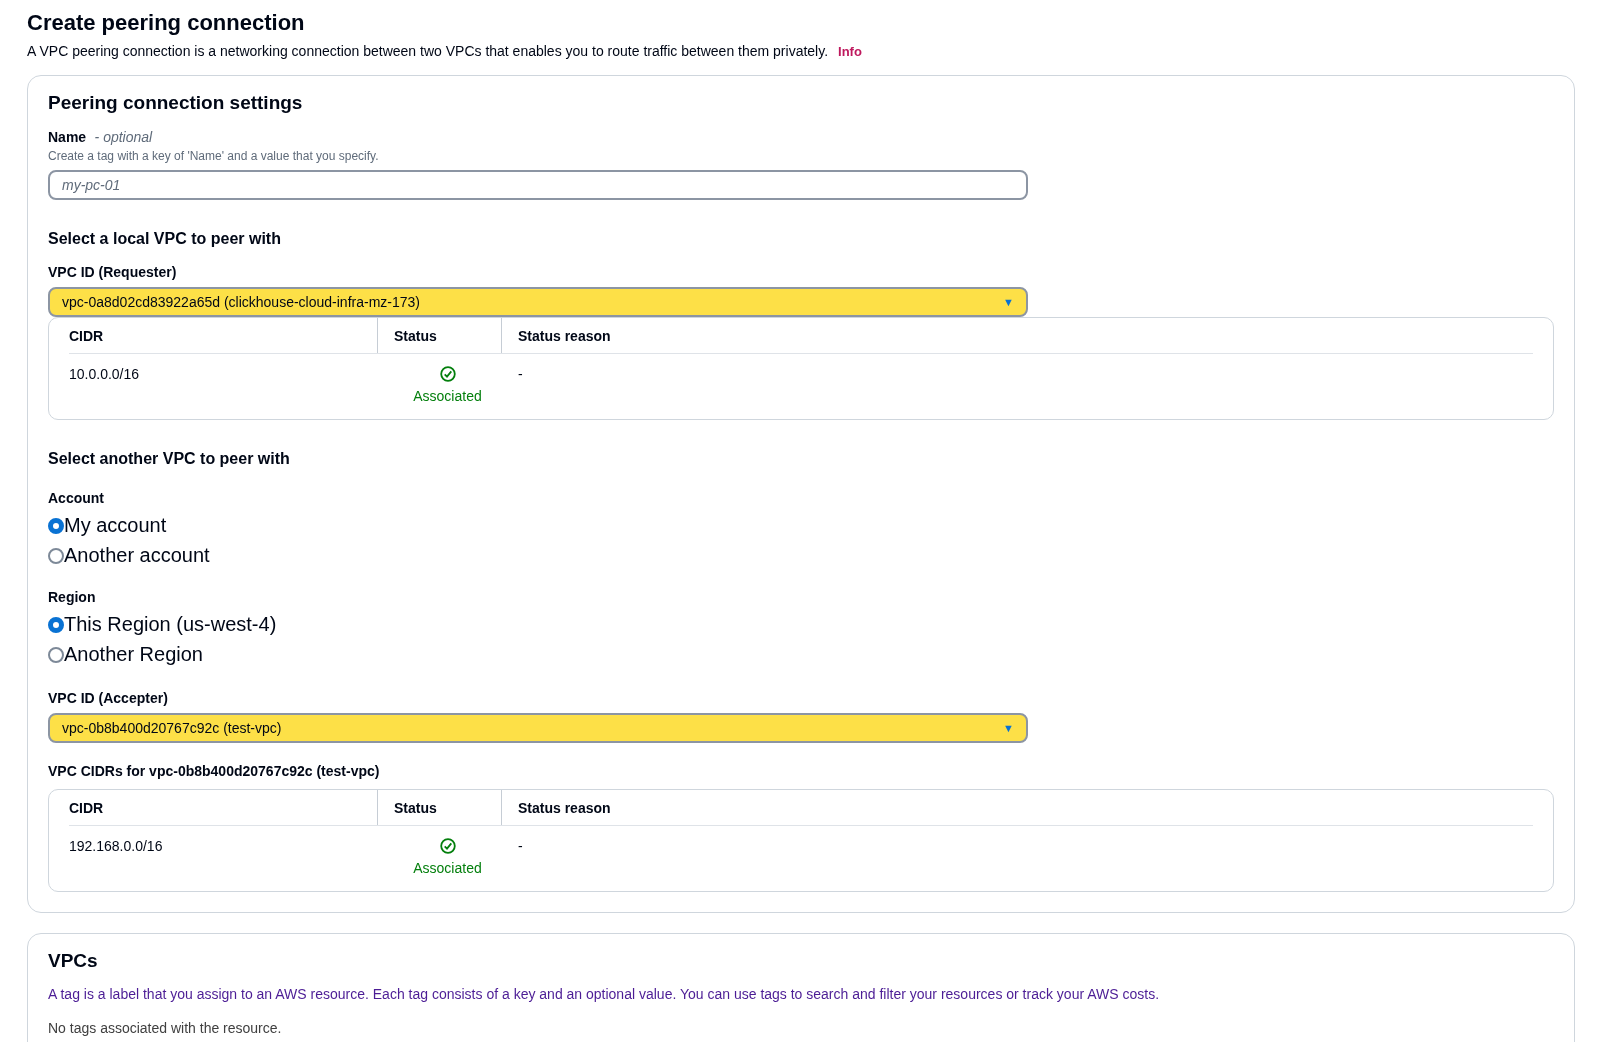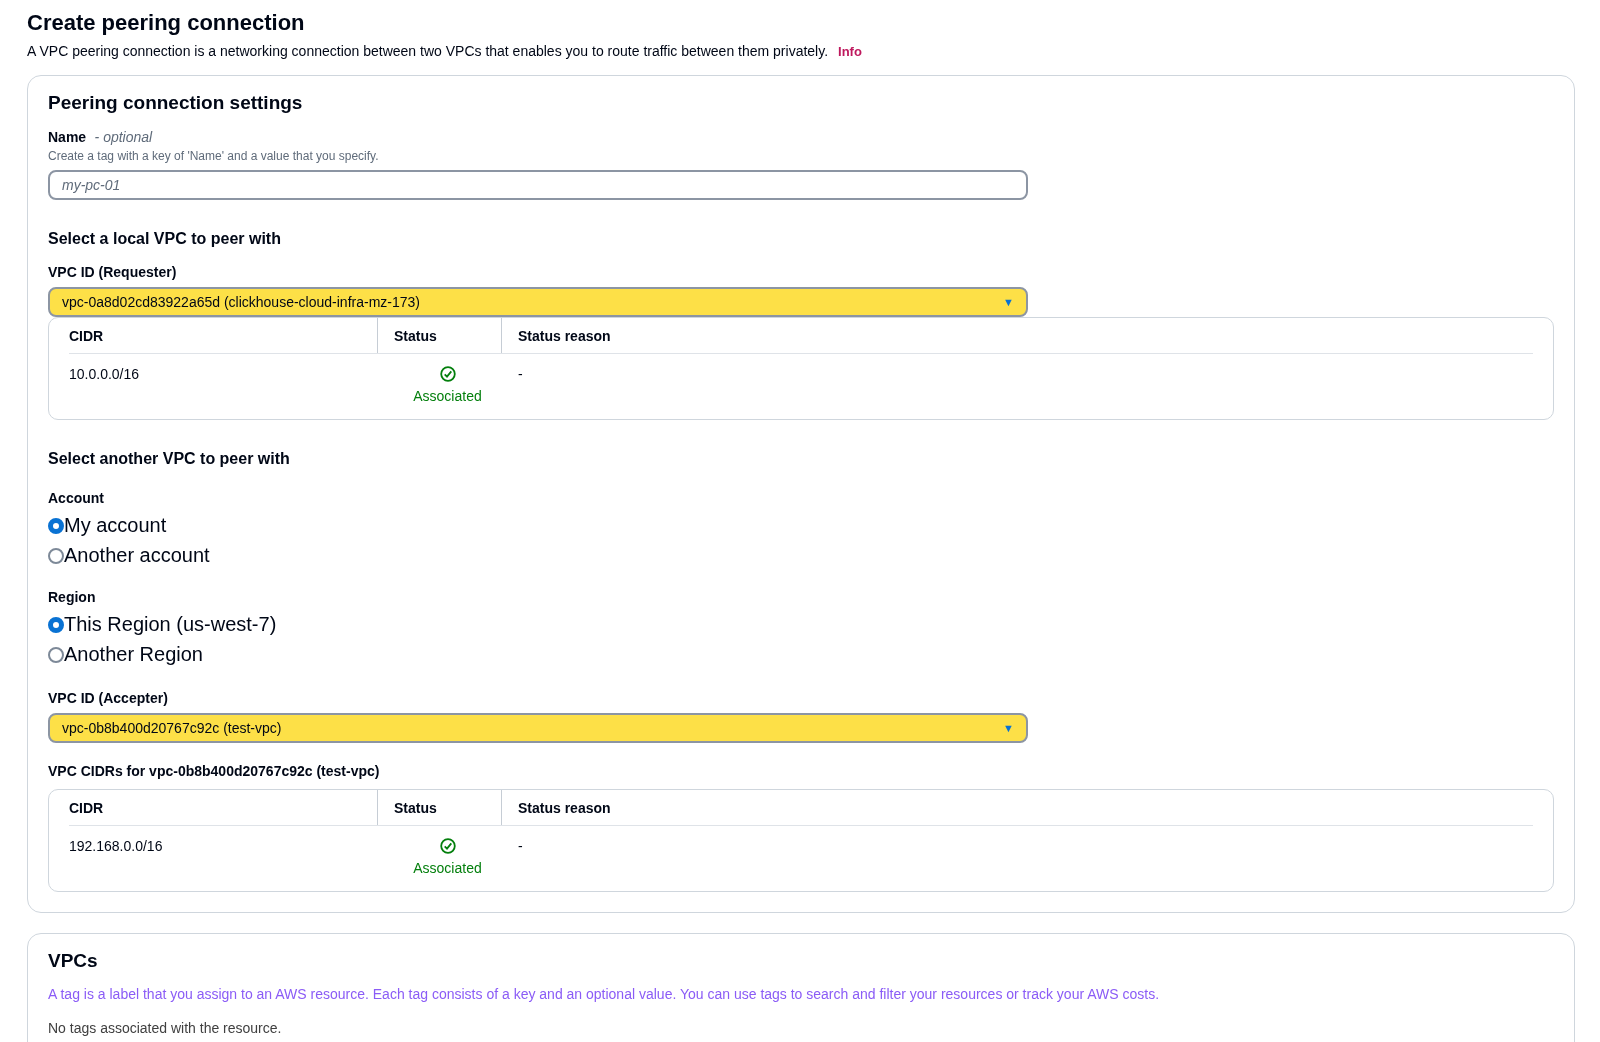--- a/index.html
+++ b/index.html
@@ -51,21 +51,21 @@
   .status-cell { display: flex; align-items: center; gap: 6px; color: #037f0c; }
 
   
   .group-label { font-size: 14px; font-weight: 700; margin: 22px 0 8px 0; }
   .radio-row { display: flex; align-items: center; font-size: 20px; margin: 0 0 7px 0; cursor: pointer; }
   .radio { width: 16px; height: 16px; border-radius: 50%; background: #fff; flex: 0 0 auto; }
   .radio.on { border: 5px solid #0972d3; }
   .radio.off { border: 2px solid #7d8998; }
 
   
-  .tags-desc { font-size: 14px; margin: 0 0 18px 0; color: #8b5cf6; }
+  .tags-desc { font-size: 14px; margin: 0 0 18px 0; color: #4c1d95; }
   .tags-empty { font-size: 14px; margin: 0 0 22px 0; color: #404040; }
   .btn-secondary {
     display: inline-block; border: 2px solid #0972d3; color: #0972d3; background: #fff;
     font-size: 14px; font-weight: 700; font-family: "Liberation Sans", sans-serif;
     border-radius: 20px; padding: 5px 20px 6px 20px; cursor: pointer;
   }
 </style>
 </head>
 <body>
 
@@ -123,21 +123,21 @@
       <span>My account</span>
     </div>
     <div class="radio-row">
       <span class="radio off"></span>
       <span>Another account</span>
     </div>
 
     <div class="group-label">Region</div>
     <div class="radio-row">
       <span class="radio on"></span>
-      <span>This Region (us-west-7)</span>
+      <span>This Region (us-west-4)</span>
     </div>
     <div class="radio-row">
       <span class="radio off"></span>
       <span>Another Region</span>
     </div>
 
     <div class="field-label" style="margin-top:24px">VPC ID (Accepter)</div>
     <div class="select">
       <span>vpc-0b8b400d20767c92c (test-vpc)</span>
       <span class="caret">▼</span>

